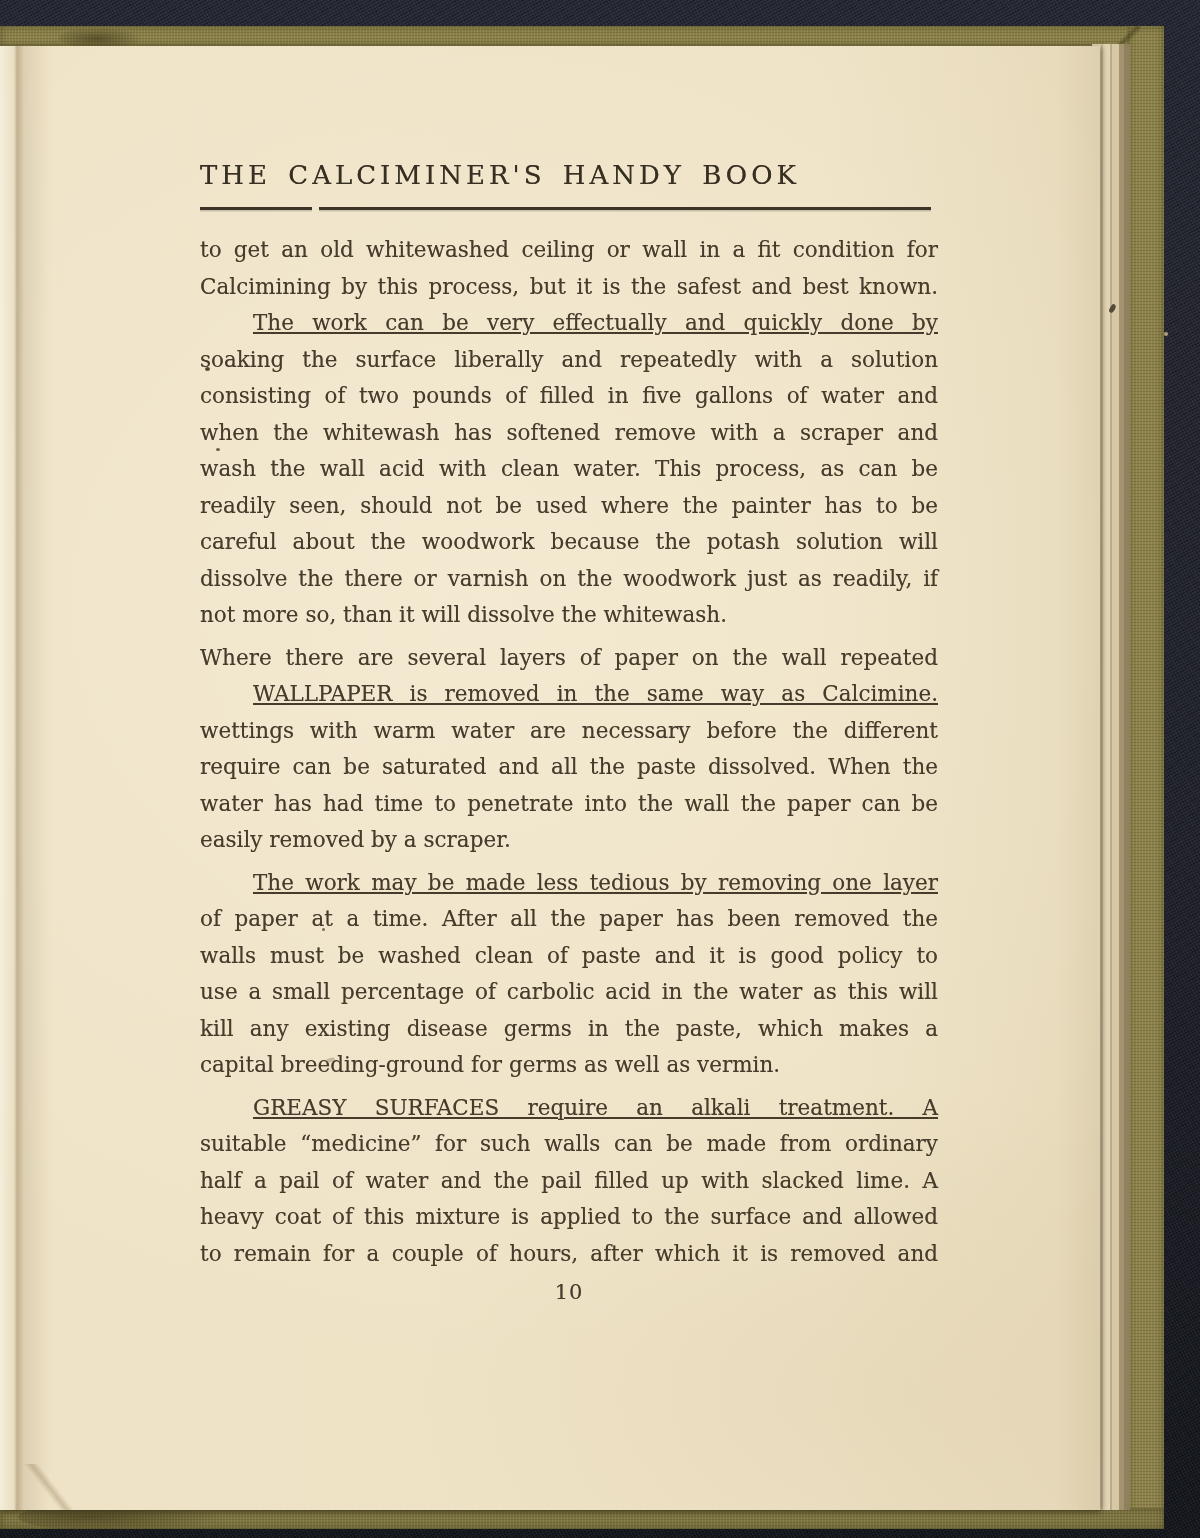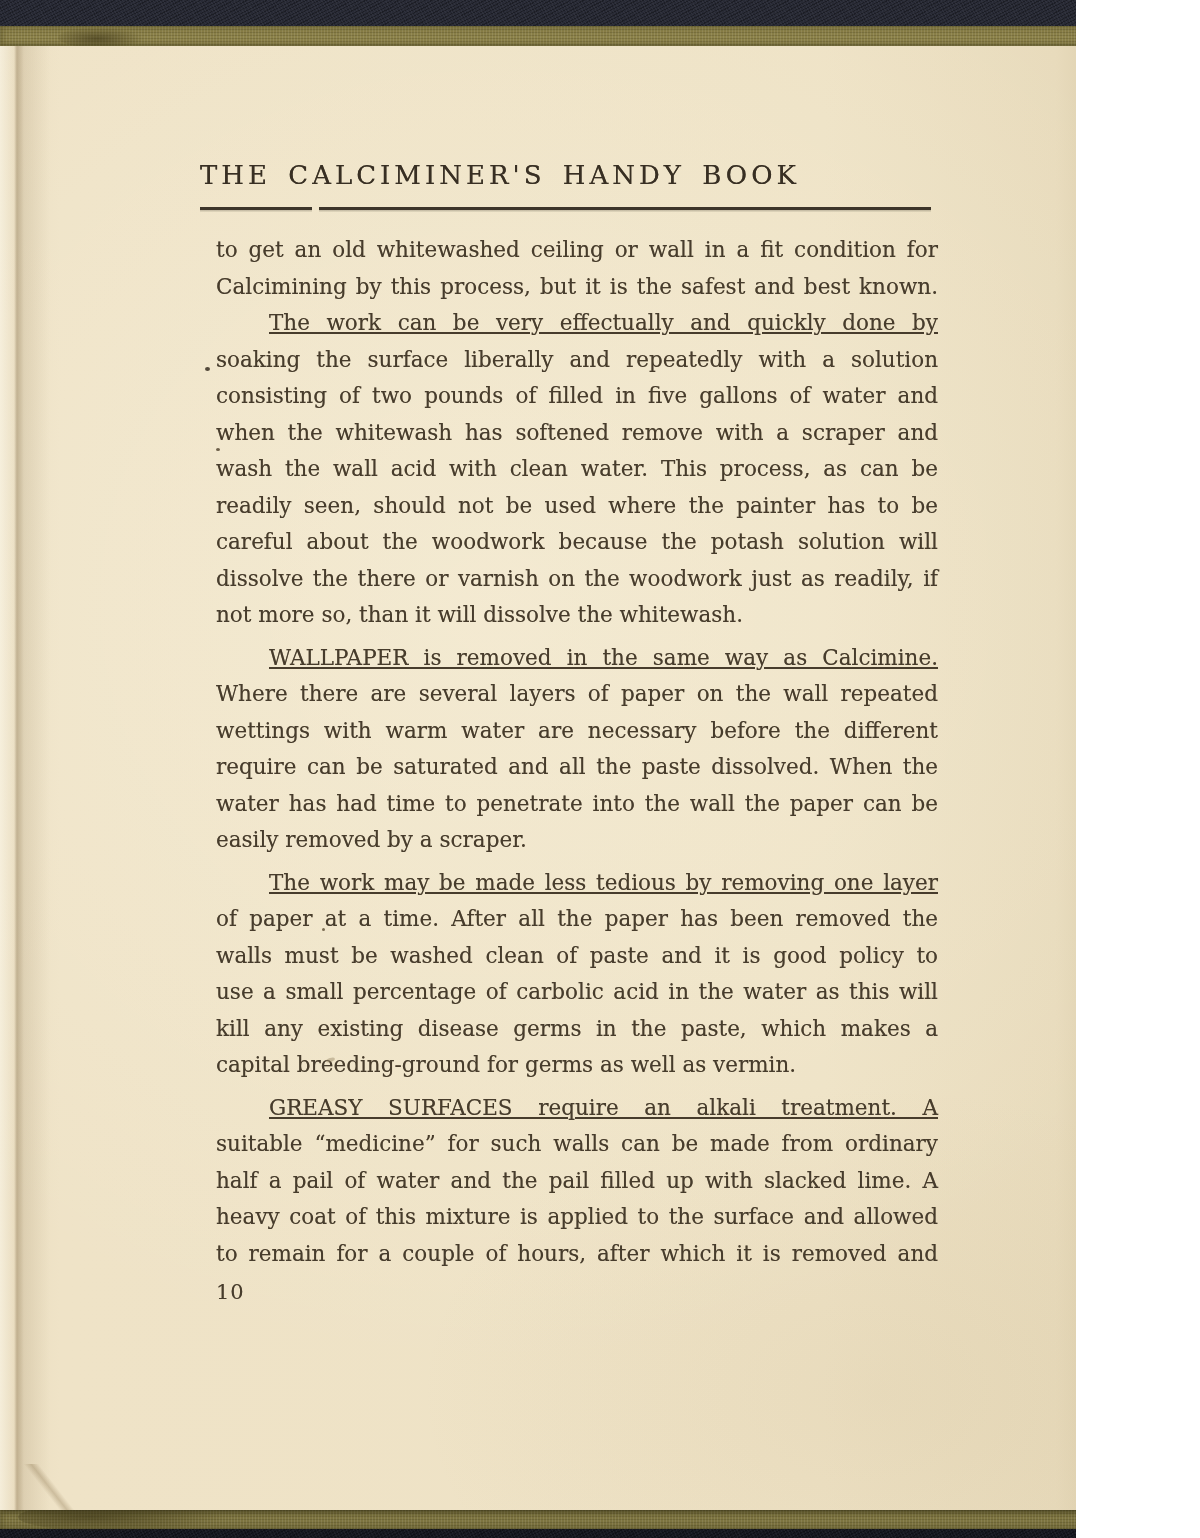--- a/index.html
+++ b/index.html
@@ -1,17 +1,17 @@
 <!DOCTYPE html>
 <html><head>
 <meta charset="utf-8">
 <style>
   html,body{margin:0;padding:0;}
   .scene{
-    position:relative;width:1076px;height:1538px;overflow:hidden;
+    position:relative;width:1200px;height:1538px;overflow:hidden;
     font-family:"DejaVu Serif", serif;
     background-color:#23252e;
     background-image:
       repeating-linear-gradient(63deg, rgba(255,255,255,0.04) 0 1px, rgba(0,0,0,0) 1px 3px),
       repeating-linear-gradient(-27deg, rgba(0,0,0,0.30) 0 1px, rgba(0,0,0,0) 1px 3px),
       linear-gradient(180deg,#282a35 0%, #23252e 55%, #161820 100%);
   }
   .cover{
     position:absolute;background-color:#8b8149;
     background-image:
@@ -58,27 +58,27 @@
     font-size:26px;line-height:38px;letter-spacing:4px;word-spacing:5px;
     color:#382f23;text-shadow:0 0 0.6px rgba(56,47,35,0.7);white-space:nowrap;
   }
   .rule{margin-top:13px;display:flex;height:3px;width:731px;}
   .rule-seg{background:#3d352a;box-shadow:0 1.5px 0 rgba(61,53,42,0.22);}
   .rule-seg.s1{width:112px;}
   .rule-gap{width:7px;}
   .rule-seg.s2{flex:1;}
 
   .body{margin-top:22px;font-size:21.5px;line-height:36.5px;
-    text-shadow:0 0 0.6px rgba(70,58,40,0.5);margin-left:16px;}
+    text-shadow:0 0 0.6px rgba(70,58,40,0.5);}
   .para{margin:0;}
   .para.spaced{margin-top:6px;}
   .ln{text-align:justify;text-align-last:justify;}
   .ln.end{text-align-last:left;}
   .ln.ind{text-indent:53px;text-decoration:underline;}
-  .page-num{margin-top:2px;text-align:left;font-size:21px;letter-spacing:1px;}
+  .page-num{margin-top:2px;text-align:center;font-size:21px;letter-spacing:1px;}
 
   .speck{position:absolute;border-radius:50%;}
   .speck.mark-tr{left:910px;top:148px;width:5px;height:9px;background:#55493a;transform:rotate(32deg);border-radius:40% 60% 50% 50%;}
   .speck.s-faint{left:964px;top:176px;width:4px;height:4px;background:#af9e7d;}
   .speck.s-l1{left:5px;top:211px;width:5px;height:4px;background:#52483a;}
   .speck.s-l2{left:16px;top:292px;width:4px;height:3px;background:#6d5f49;}
   .speck.s-l3{left:122px;top:772px;width:3px;height:3px;background:#7b6c52;}
   .speck.s-sq{left:126px;top:902px;width:9px;height:4px;background:rgba(150,132,100,0.45);border-radius:50%;transform:rotate(-18deg);}
 </style>
 </head>
@@ -119,22 +119,22 @@
         <div class="ln">consisting of two pounds of filled in five gallons of water and</div>
         <div class="ln">when the whitewash has softened remove with a scraper and</div>
         <div class="ln">wash the wall acid with clean water. This process, as can be</div>
         <div class="ln">readily seen, should not be used where the painter has to be</div>
         <div class="ln">careful about the woodwork because the potash solution will</div>
         <div class="ln">dissolve the there or varnish on the woodwork just as readily, if</div>
         <div class="ln end">not more so, than it will dissolve the whitewash.</div>
       </div>
 
       <div class="para spaced">
+        <div class="ln">Where there are several layers of paper on the wall repeated</div>
         <div class="ln ind">WALLPAPER is removed in the same way as Calcimine.</div>
-        <div class="ln">Where there are several layers of paper on the wall repeated</div>
         <div class="ln">wettings with warm water are necessary before the different</div>
         <div class="ln">require can be saturated and all the paste dissolved. When the</div>
         <div class="ln">water has had time to penetrate into the wall the paper can be</div>
         <div class="ln end">easily removed by a scraper.</div>
       </div>
 
       <div class="para spaced">
         <div class="ln ind">The work may be made less tedious by removing one layer</div>
         <div class="ln">of paper at a time. After all the paper has been removed the</div>
         <div class="ln">walls must be washed clean of paste and it is good policy to</div>

